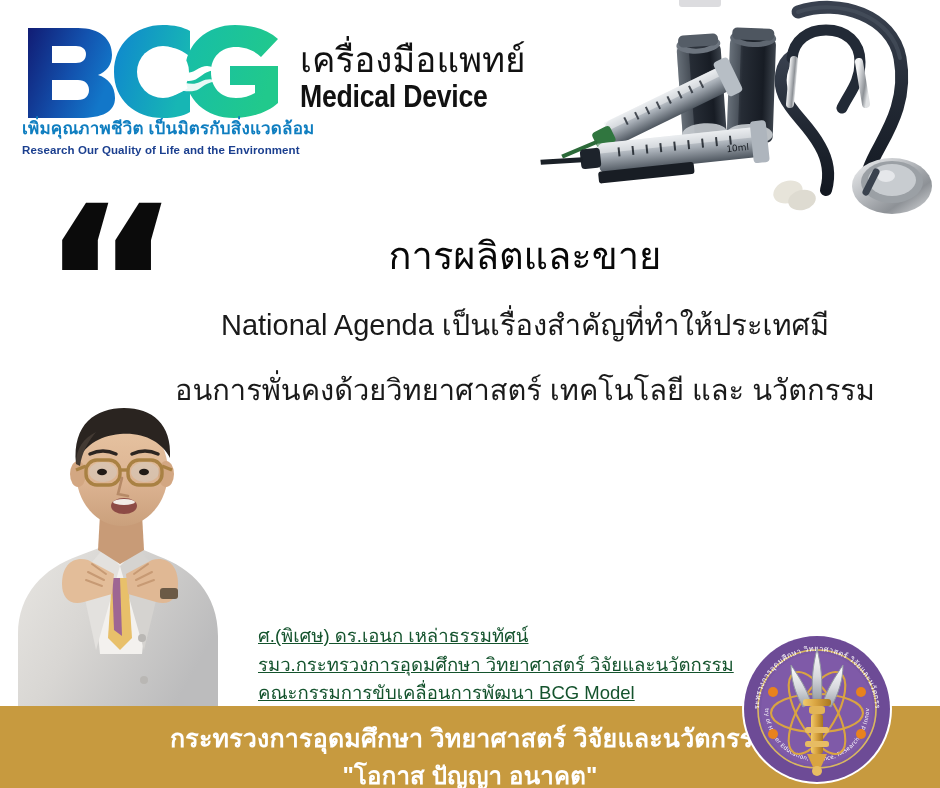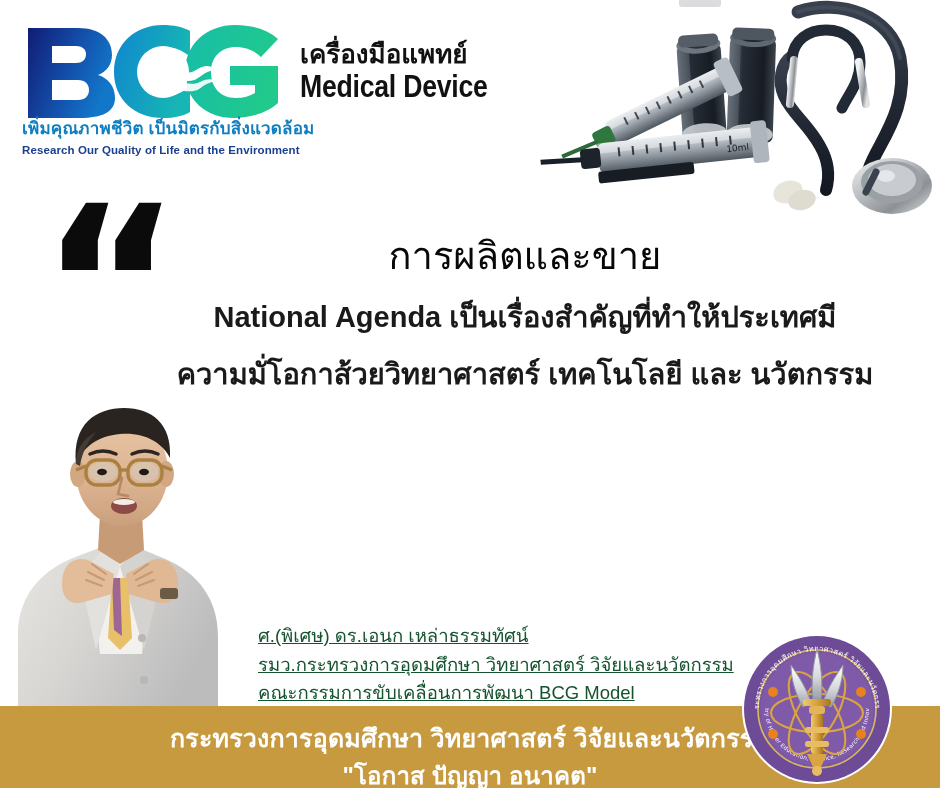--- a/index.html
+++ b/index.html
@@ -44,22 +44,22 @@
     font-size:11.5px;font-weight:bold;color:#1b3f8f;
     letter-spacing:.1px;line-height:1.05;
     white-space:nowrap;
   }
 
   
   .header-title{
     position:absolute;left:300px;top:40px;width:330px;
   }
   .header-title .th{
-    font-size:26px;line-height:1.12;color:#111111;
-    font-weight:700;white-space:nowrap;
+    font-size:35px;line-height:1.12;color:#111111;
+    font-weight:400;white-space:nowrap;
   }
   .header-title .en{
     margin-top:2px;
     font-size:31px;line-height:1.05;color:#111111;
     font-weight:bold;letter-spacing:-.3px;
     transform:scaleX(.86);transform-origin:left center;
     white-space:nowrap;
   }
 
   
@@ -81,23 +81,23 @@
   .quote-block{
     position:absolute;left:130px;top:232px;width:790px;
     text-align:center;
   }
   .quote-block .big{
     font-size:38px;line-height:1.30;
     font-weight:normal;color:#080808;
     white-space:nowrap;
   }
   .quote-block .small{
-    margin-top:16px;
+    margin-top:24px;
     font-size:29px;line-height:1.40;
-    font-weight:700;color:#1a1a1a;
+    font-weight:400;color:#1a1a1a;
     white-space:nowrap;
   }
 
   
   .speaker{
     position:absolute;left:-8px;top:388px;width:272px;height:330px;
     overflow:hidden;
   }
   .speaker svg{display:block;width:272px;height:330px;}
 
@@ -303,21 +303,21 @@
         <text x="186" y="160" font-family="DejaVu Sans" font-size="9" fill="#161b21">10ml</text>
       </g>
     </svg>
   </div>
 
   <div class="quote-mark">“</div>
 
   <div class="quote-block">
     <div class="big">การผลิตและขาย</div>
     <div class="small">National Agenda เป็นเรื่องสำคัญที่ทำให้ประเทศมี</div>
-    <div class="small">ความมั่โอกาส้วยวิทยาศาสตร์ เทคโนโลยี และ นวัตกรรม</div>
+    <div class="small">อนการพั่นคงด้วยวิทยาศาสตร์ เทคโนโลยี และ นวัตกรรม</div>
   </div>
 
   <div class="speaker">
     <svg viewBox="0 0 272 330" xmlns="http://www.w3.org/2000/svg" aria-hidden="true">
       <defs>
         <linearGradient id="gSuit" x1="0" y1="0" x2="1" y2="0.5">
           <stop offset="0%" stop-color="#e8e6e2"></stop>
           <stop offset="45%" stop-color="#d8d6d3"></stop>
           <stop offset="100%" stop-color="#bcbcbd"></stop>
         </linearGradient>

